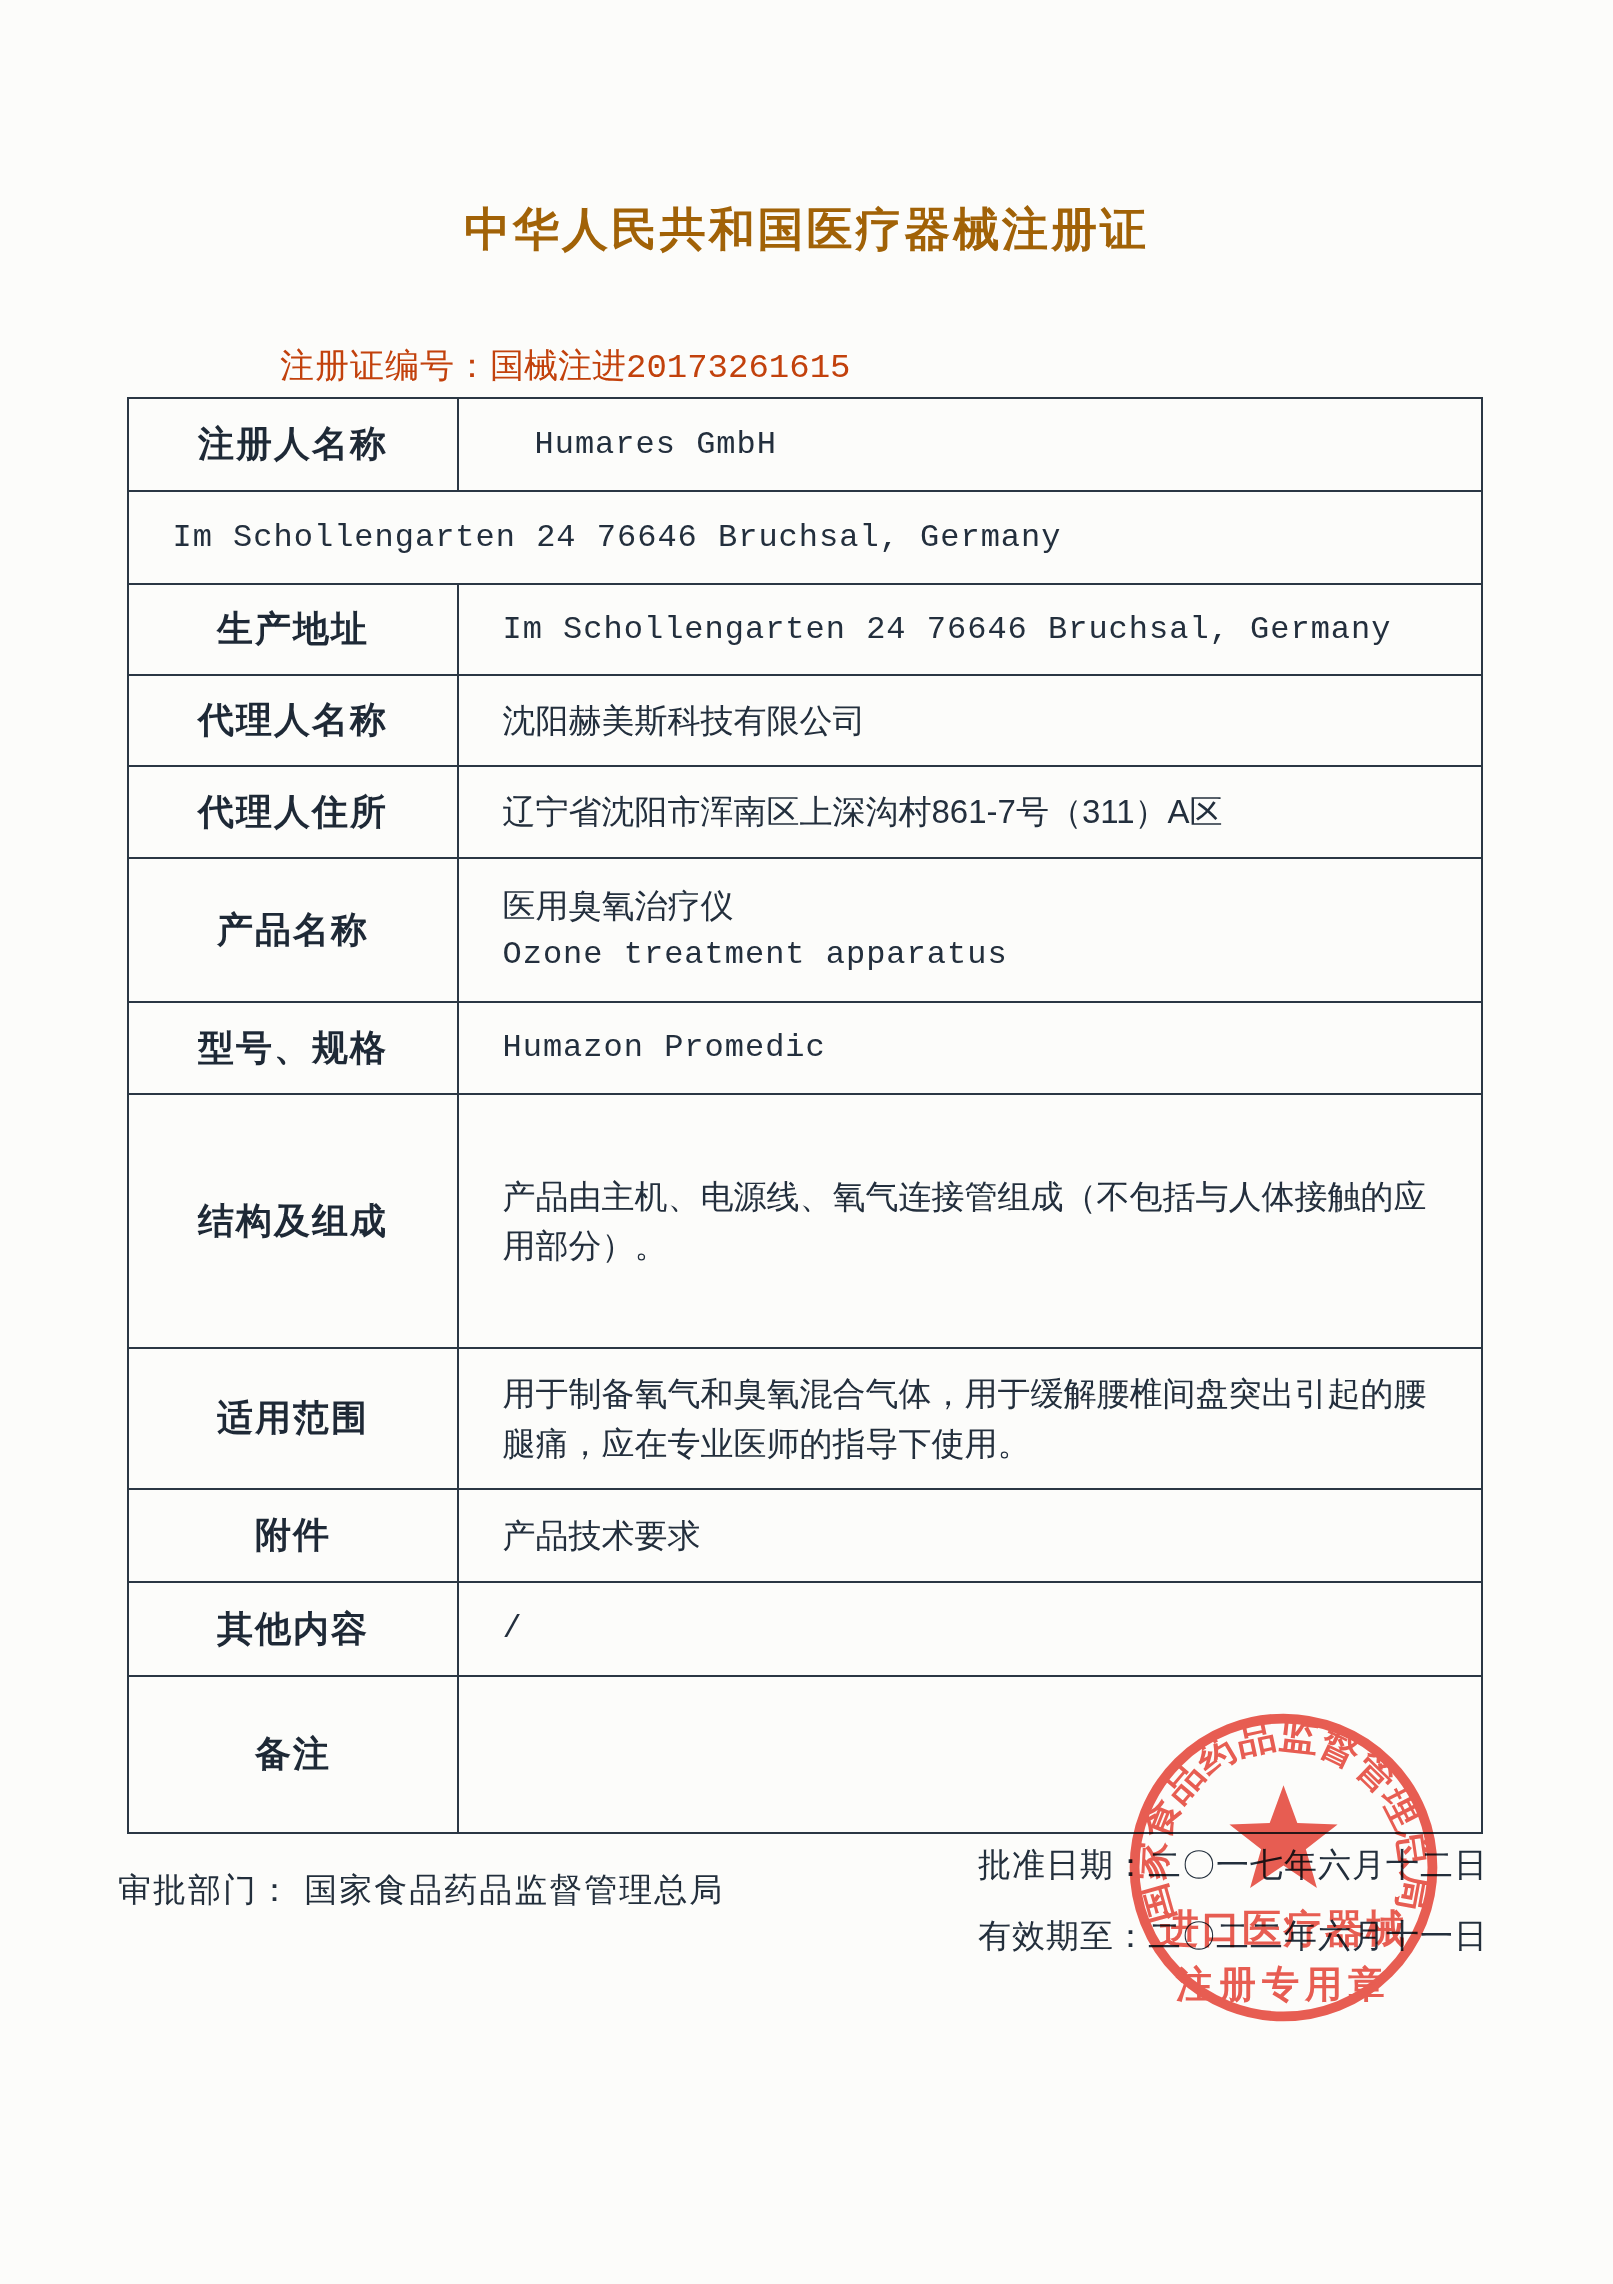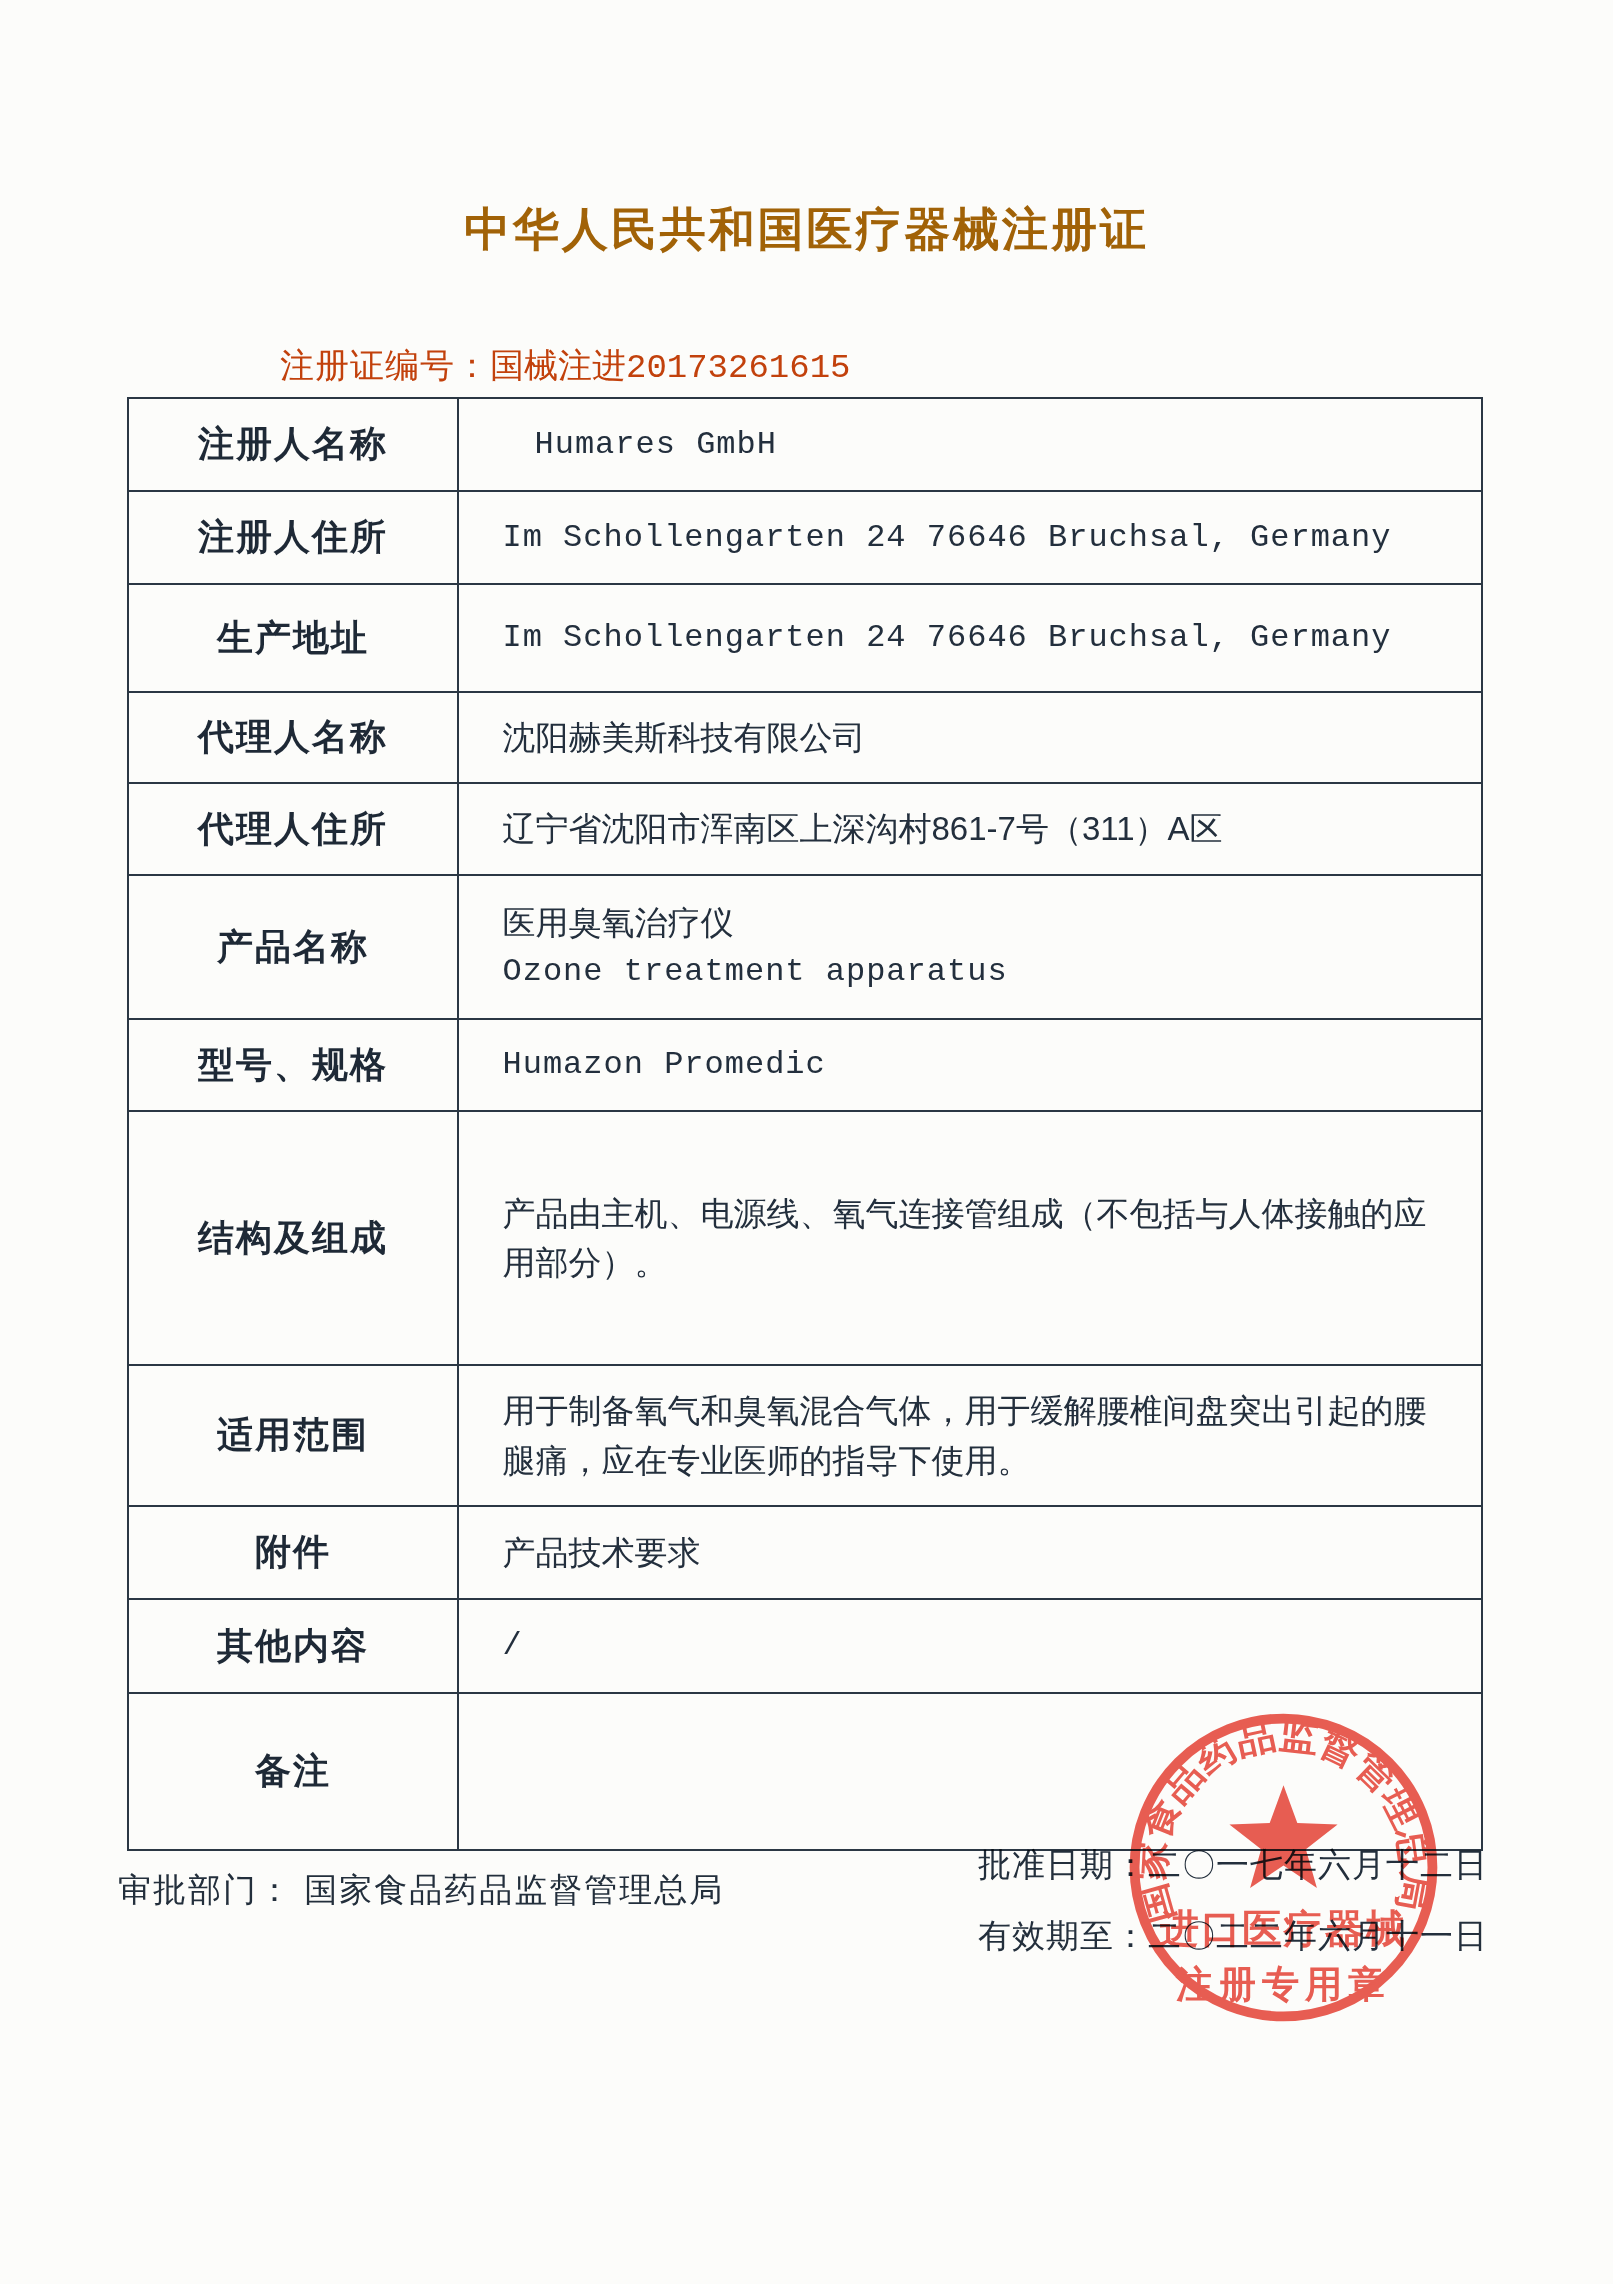--- a/index.html
+++ b/index.html
@@ -82,27 +82,26 @@
   <div class="cert-table">
 
     <div class="t-row" style="height:91px">
       <div class="cell-label">注册人名称</div>
       <div class="cell-value">
           <span class="latin">Humares GmbH</span>
         </div>
     </div>
 
     <div class="t-row" style="height:93px">
-      <div class="cell-label">注册人住所</div>
       <div class="cell-value">
           <span class="latin">Im Schollengarten 24 76646 Bruchsal, Germany</span>
         </div>
     </div>
 
-    <div class="t-row" style="height:108px">
+    <div class="t-row" style="height:91px">
       <div class="cell-label">生产地址</div>
       <div class="cell-value">
           <span class="latin">Im Schollengarten 24 76646 Bruchsal, Germany</span>
         </div>
     </div>
 
     <div class="t-row" style="height:91px">
       <div class="cell-label">代理人名称</div>
       <div class="cell-value">
           <span>沈阳赫美斯科技有限公司</span>

